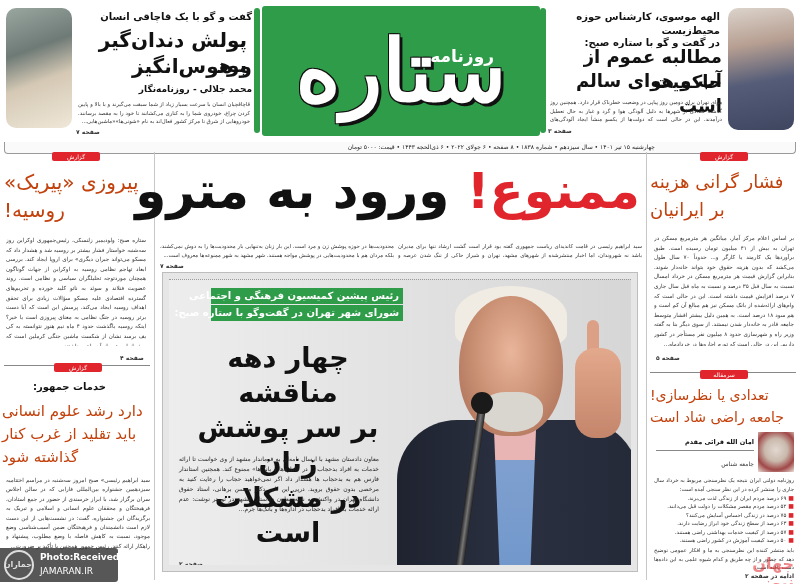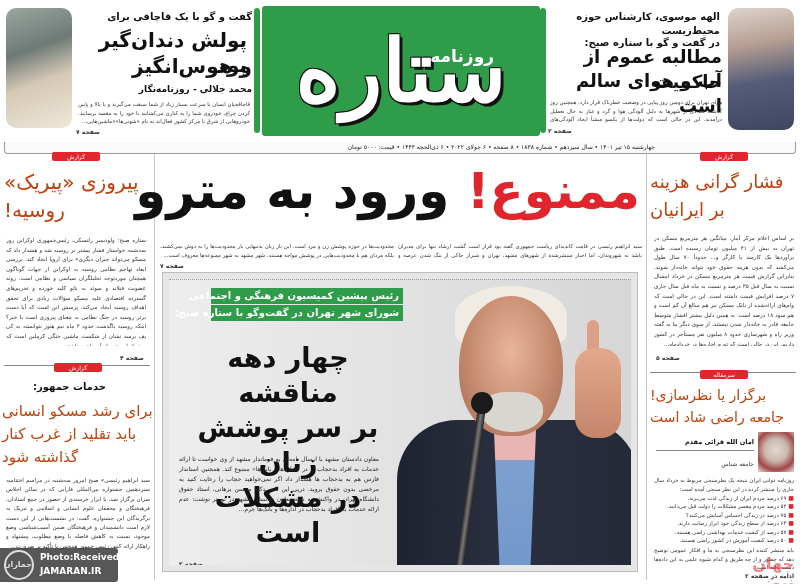--- a/index.html
+++ b/index.html
@@ -63,31 +63,31 @@
 
     
     .rb-photo { background: radial-gradient(circle at 50% 45%, #e2d8d0 0%, #c9b9ac 40%, #a04848 70%, #e9e2da 100%); }
     .bullet-list { list-style: none; }
     .bullet-list li { font-size: 5.4px; line-height: 8.4px; color: #333; }
     .bullet-list li::before { content: "■"; color: #e0262c; margin-left: 2px; font-size: 6px; }
 
     .watermark-left { left: 0; top: 548px; width: 118px; height: 34px; background: rgba(40,40,40,0.78); border-radius: 0 3px 3px 0; }
     .wm-logo { position: absolute; left: 4px; top: 2px; width: 30px; height: 30px; border: 2px solid #ddd; border-radius: 50%; color: #ddd; font-size: 8px; line-height: 26px; text-align: center; font-weight: bold; }
     .wm-text1 { position: absolute; left: 40px; top: 4px; color: #fff; font-size: 9px; font-weight: bold; direction: ltr; }
-    .wm-text2 { position: absolute; left: 40px; top: 18px; color: #fff; font-size: 9px; font-weight: bold; direction: ltr; }
+    .wm-text2 { position: absolute; left: 40px; top: 18px; color: #fff; font-size: 9px; font-weight: normal; direction: ltr; }
     .watermark-right { left: 730px; top: 554px; width: 64px; height: 18px; color: rgba(224,38,44,0.55); font-size: 16px; font-weight: bold; }
 
     .vdivider { width: 1px; background: #c7c7c7; }
   </style>
 </head>
 <body>
 
 <div class="abs corner-photo photo-man" style="left:6px; top:8px; width:66px; height:120px;"></div>
 <div class="abs green-tab" style="left:254px; top:8px; width:6px; height:125px;"></div>
-<div class="abs rtl kicker" style="left:80px; top:10px; width:172px;">گفت و گو با یک قاچاقی برای</div>
+<div class="abs rtl kicker" style="left:80px; top:10px; width:172px;">گفت و گو با یک قاچاقی انسان</div>
 <div class="abs rtl headline-md" style="left:71px; top:28px; width:176px;">پولش دندان‌گیر بود</div>
 <div class="abs rtl headline-md" style="left:76px; top:54px; width:176px;">و هوس‌انگیز</div>
 <div class="abs rtl byline" style="left:80px; top:84px; width:172px;">محمد جلالی - روزنامه‌نگار</div>
 <div class="abs rtl body-txt" style="left:78px; top:100px; width:172px; height:28px; overflow:hidden;">قاچاقچیان انسان با سرعت بسیار زیاد از شما سبقت می‌گیرند و با بالا و پایین کردن چراغ، خودروی شما را به کناری می‌کشانند تا خود را به مقصد برسانند. خودروهایی از شرق تا مرکز کشور فعال‌اند به نام «شوتی‌ها»«ماشین‌هایی...</div>
 <div class="abs page-ref" style="left:76px; top:128px;">صفحه ۷</div>
 
 <div class="abs masthead">
   <div class="logo-text">ستاره صبح</div>
   <div class="logo-sub">روزنامه</div>
 </div>
@@ -107,21 +107,21 @@
 
 <div class="abs red-label" style="left:52px; top:152px; width:48px;">گزارش</div>
 <div class="abs col-hl" style="left:4px; top:168px; width:146px; font-size:20px;">پیروزی «پیریک»</div>
 <div class="abs col-hl" style="left:4px; top:196px; width:146px; font-size:20px;">روسیه!</div>
 <div class="abs rtl body-txt" style="left:6px; top:236px; width:140px; height:110px; overflow:hidden; font-size:5.6px; line-height:9.6px;">ستاره صبح: ولودیمیر زلنسکی، رئیس‌جمهوری اوکراین روز سه‌شنبه خواستار فشار بیشتر بر روسیه شد و هشدار داد که مسکو می‌تواند جبران دیگری» برای اروپا ایجاد کند. بررسی ابعاد تهاجم نظامی روسیه به اوکراین از جهات گوناگون همچنان موردتوجه تحلیلگران سیاسی و نظامی است. روند عضویت فنلاند و سوئد به ناتو کلید خورده و تحریم‌های گسترده اقتصادی علیه مسکو سؤالات زیادی برای تحقق اهداف روسیه ایجاد می‌کند. پرسش این است که آیا دست برتر روسیه در جنگ نظامی به معنای پیروزی است یا خیر؟ اینکه روسیه باگذشت حدود ۴ ماه نیم هنوز نتوانسته به کی یف برسد نشان از شکست ماشین جنگی کرملین است که پیش از این همه از آن واهمه داشتند...</div>
 <div class="abs page-ref" style="left:120px; top:354px;">صفحه ۴</div>
 <div class="abs rule" style="left:4px; top:365px; width:146px;"></div>
 
 <div class="abs red-label" style="left:54px; top:363px; width:48px;">گزارش</div>
 <div class="abs rtl kicker" style="left:4px; top:380px; width:102px; font-size:10px;">خدمات جمهور:</div>
-<div class="abs col-hl" style="left:2px; top:400px; width:152px; font-size:15px; line-height:22px;">برای رشد مسکو انسانی</div>
+<div class="abs col-hl" style="left:2px; top:400px; width:152px; font-size:15px; line-height:22px;">دارد رشد علوم انسانی</div>
 <div class="abs col-hl" style="left:2px; top:423px; width:152px; font-size:15px; line-height:22px;">باید تقلید از غرب کنار</div>
 <div class="abs col-hl" style="left:2px; top:446px; width:152px; font-size:15px; line-height:22px;">گذاشته شود</div>
 <div class="abs rtl body-txt" style="left:6px; top:476px; width:144px; height:104px; overflow:hidden; font-size:5.6px; line-height:9.4px;">سید ابراهیم رئیسی» صبح امروز سه‌شنبه در مراسم اختتامیه سیزدهمین جشنواره بین‌المللی فارابی که در سالن اجلاس سران برگزار شد، با ابراز خرسندی از حضور در جمع استادان، فرهیختگان و محققان علوم انسانی و اسلامی و تبریک به برگزیدگان این جشنواره، گفت: در نشست‌هایی از این دست لازم است دانشمندان و فرهیختگان ضمن آسیب‌شناسی وضع موجود، نسبت به کاهش فاصله با وضع مطلوب، پیشنهاد و راهکار ارائه کنند. رئیس جمهور همچنین با تأکید بر ضرورت...</div>
 
 <div class="abs vdivider" style="left:154px; top:152px; height:428px;"></div>
 
 <div class="abs main-hl">
   <span class="red">ممنوع!</span>
   <span>ورود به مترو</span>
 </div>
@@ -159,21 +159,21 @@
 <div class="abs vdivider" style="left:646px; top:152px; height:428px;"></div>
 
 <div class="abs red-label" style="left:700px; top:152px; width:48px;">گزارش</div>
 <div class="abs col-hl" style="left:650px; top:168px; width:146px; font-size:18px;">فشار گرانی هزینه</div>
 <div class="abs col-hl" style="left:650px; top:196px; width:146px; font-size:18px;">بر ایرانیان</div>
 <div class="abs rtl body-txt" style="left:654px; top:234px; width:140px; height:112px; overflow:hidden; font-size:5.6px; line-height:9.6px;">بر اساس اعلام مرکز آمار، میانگین هر مترمربع مسکن در تهران به بیش از ۴۱ میلیون تومان رسیده است. طبق برآوردها یک کارمند یا کارگر و... حدوداً ۷۰ سال طول می‌کشد که بدون هزینه حقوق خود بتواند خانه‌دار شوند. بنابراین گزارش قیمت هر مترمربع مسکن در خرداد امسال نسبت به سال قبل ۳۵ درصد و نسبت به ماه قبل سال جاری ۷ درصد افزایش قیمت داشته است. این در حالی است که وام‌های ارائه‌شده از بانک مسکن نیز هم مبالغ آن کم است و هم سود ۱۸ درصد است. به همین دلیل بیشتر اقشار متوسط جامعه قادر به خانه‌دار شدن نیستند. از سوی دیگر بنا به گفته وزیر راه و شهرسازی حدود ۸ میلیون نفر مستأجر در کشور داریم. این در حالی است که تورم اجاره‌ها در خردادماه...</div>
 <div class="abs page-ref" style="left:656px; top:354px;">صفحه ۵</div>
 <div class="abs rule" style="left:650px; top:372px; width:146px;"></div>
 
 <div class="abs red-label" style="left:700px; top:370px; width:48px;">سرمقاله</div>
-<div class="abs col-hl" style="left:650px; top:384px; width:146px; font-size:14px; line-height:22px;">برگزار یا نظرسازی!</div>
+<div class="abs col-hl" style="left:650px; top:384px; width:146px; font-size:14px; line-height:22px;">تعدادی یا نظرسازی!</div>
 <div class="abs col-hl" style="left:650px; top:406px; width:146px; font-size:14px; line-height:22px;">جامعه راضی شاد است</div>
 <div class="abs rb-photo" style="left:758px; top:432px; width:36px; height:40px;"></div>
 <div class="abs rtl byline" style="left:656px; top:438px; width:98px; font-size:6.5px;">امان الله قرائی مقدم</div>
 <div class="abs rule" style="left:656px; top:450px; width:98px;"></div>
 <div class="abs rtl" style="left:656px; top:460px; width:98px; font-size:6px; color:#333;">جامعه شناس</div>
 <div class="abs rtl body-txt" style="left:654px; top:476px; width:140px; height:18px; overflow:hidden;">روزنامه دولتی ایران نتیجه یک نظرسنجی مربوط به خرداد سال جاری را منتشر کرده در این نظر سنجی آمده است:</div>
 <ul class="abs rtl bullet-list" style="left:654px; top:494px; width:140px;">
   <li>۶۹ درصد مردم ایران از زندگی لذت می‌برند.</li>
   <li>۵۲ درصد مردم مقصر مشکلات را دولت قبل می‌دانند.</li>
   <li>۷۵ درصد در زندگی احساس آسایش می‌کنند؟</li>

